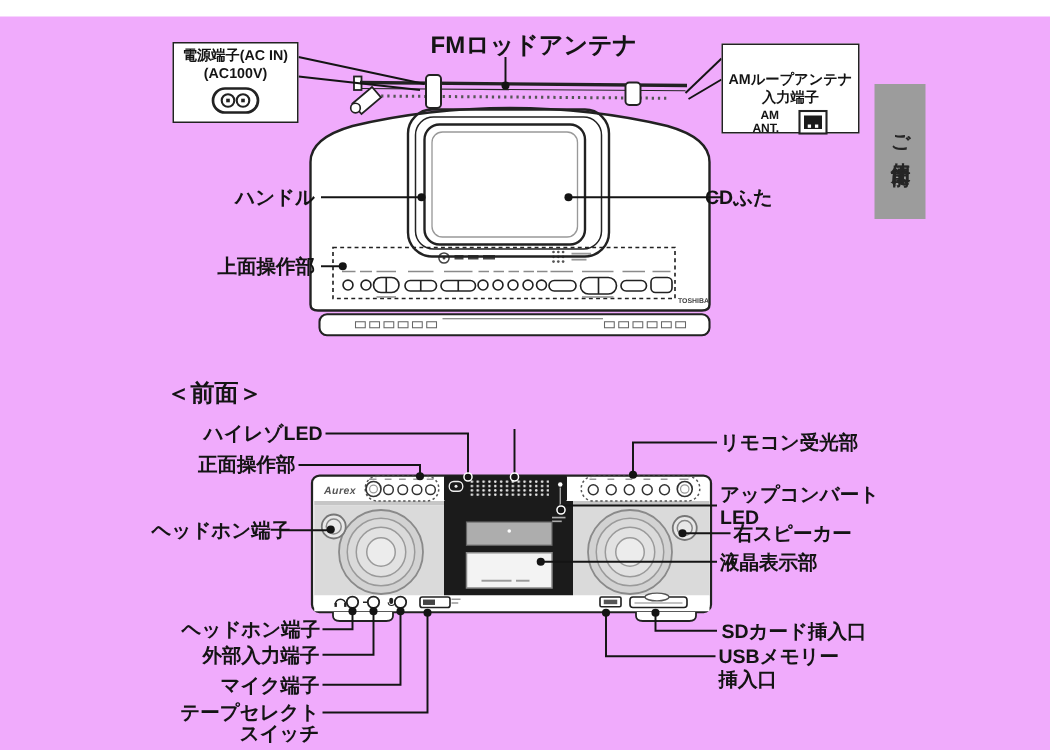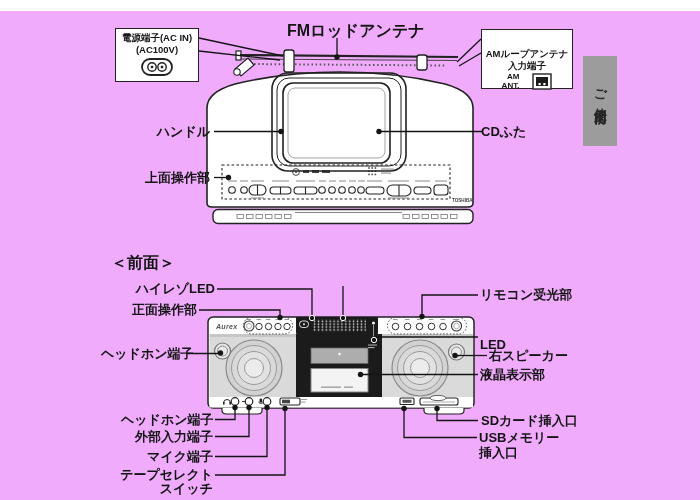--- a/index.html
+++ b/index.html
@@ -331,27 +331,28 @@
       </svg>
     </div>
   </div>
 
   <div id="preuse-tab">
     <span>ご使用前に</span>
   </div>
 
   <div class="lbl big" style="left:287px;top:13px;">FMロッドアンテナ</div>
   <div class="lbl r" style="left:118px;top:114px;width:92px;">ハンドル</div>
-  <div class="lbl" style="left:481px;top:114px;text-align:center;">CDふた</div>
+  <div class="lbl" style="left:470px;top:114px;text-align:center;">CDふた</div>
   <div class="lbl r" style="left:118px;top:160px;width:92px;">上面操作部</div>
 
   <div class="lbl big" style="left:111px;top:245px;">＜前面＞</div>
   <div class="lbl r" style="left:128px;top:271px;width:87px;">ハイレゾLED</div>
   <div class="lbl r" style="left:127px;top:292px;width:70px;">正面操作部</div>
   <div class="lbl" style="left:480px;top:277px;">リモコン受光部</div>
+  <div class="lbl" style="left:480px;top:312px;">アップコンバート</div>
   <div class="lbl" style="left:480px;top:327px;">LED</div>
   <div class="lbl r" style="left:101px;top:336px;width:84px;">ヘッドホン端子</div>
   <div class="lbl" style="left:489px;top:338px;">右スピーカー</div>
   <div class="lbl" style="left:480px;top:357px;">液晶表示部</div>
   <div class="lbl r" style="left:121px;top:402px;width:92px;text-align:right;">ヘッドホン端子</div>
   <div class="lbl r" style="left:129px;top:419px;width:84px;">外部入力端子</div>
   <div class="lbl r" style="left:146px;top:439px;width:67px;">マイク端子</div>
   <div class="lbl r" style="left:116px;top:457px;width:97px;">テープセレクト</div>
   <div class="lbl r" style="left:116px;top:471px;width:97px;">スイッチ</div>
   <div class="lbl" style="left:481px;top:403px;">SDカード挿入口</div>

